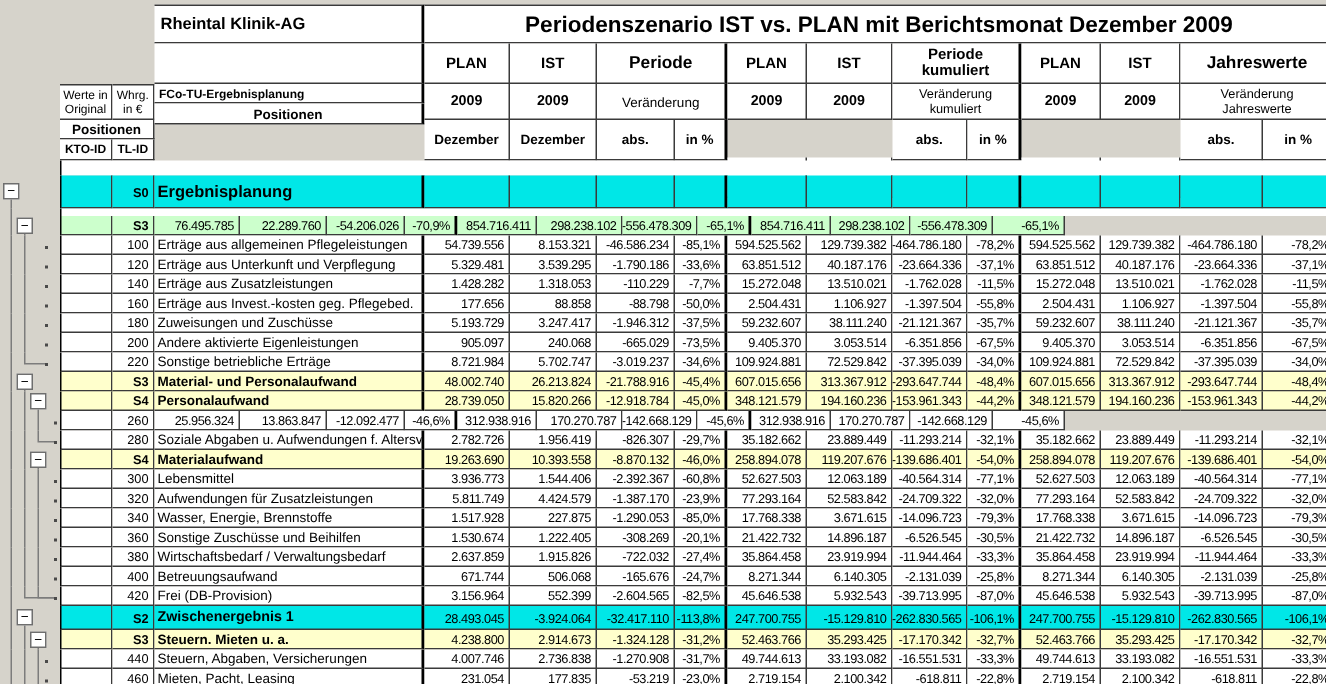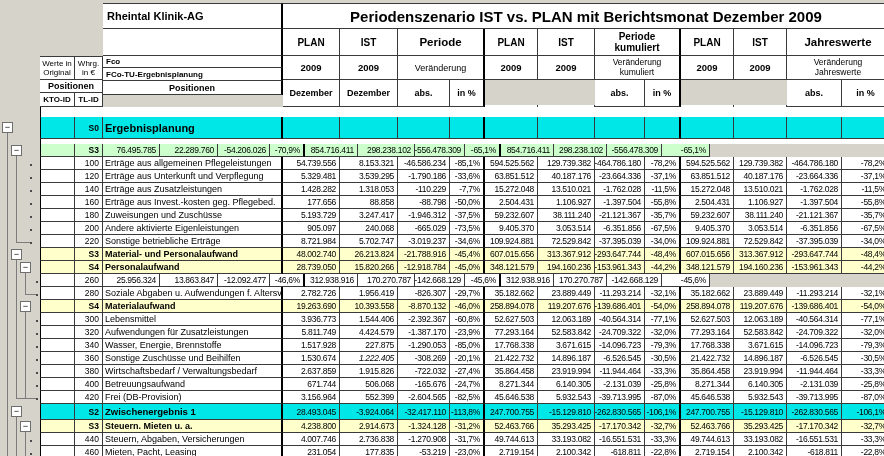--- a/index.html
+++ b/index.html
@@ -81,21 +81,20 @@
         </div>
         <div class="hc ha-pos" style="width:63px">Positionen</div>
         <div class="ha-ids">
           <div class="hc" style="width:35px">KTO-ID</div>
           <div class="hc" style="width:28px">TL-ID</div>
         </div>
       </div>
       <div class="colB">
         <div class="hc hb-company" style="width:180px">Rheintal Klinik-AG</div>
         <div class="hc hb-empty" style="width:180px"></div>
-        <div class="hc hb-small" style="width:180px">Fco</div>
         <div class="hc hb-small hb-small2" style="width:180px">FCo-TU-Ergebnisplanung</div>
         <div class="hc hb-poscol" style="width:180px">Positionen</div>
       </div>
       <div class="colC">
         <div class="hc htitle" style="width:607px">Periodenszenario IST vs. PLAN  mit Berichtsmonat Dezember 2009</div>
         <div class="hrow hrow1">
           <div class="hc h-plan" style="width:57px;height:27px">PLAN</div>
           <div class="hc h-plan" style="width:58px;height:27px">IST</div>
           <div class="hc h-big ge" style="width:87px;height:27px">Periode</div>
           <div class="hc h-plan" style="width:53px;height:27px">PLAN</div>
@@ -528,21 +527,21 @@
           <div class="gut">
             <div class="vl" style="left: 7px;"></div>
             <div class="vl" style="left: 16px;"></div>
             <div class="vl" style="left: 25px;"></div>
             <div class="dot" style="left: 36px;"></div>
           </div>
           <div class="cell c-kto"></div>
           <div class="cell c-tl">360</div>
           <div class="cell c-label">Sonstige Zuschüsse und Beihilfen</div>
           <div class="cell c-val" style="width: 57px;">1.530.674</div>
-          <div class="cell c-val" style="width: 58px; font-style: italic;">1.222.405</div>
+          <div class="cell c-val" style="width: 58px;">1.222.405</div>
           <div class="cell c-val" style="width: 52px;">-308.269</div>
           <div class="cell c-val ge" style="width: 35px;">-20,1%</div>
           <div class="cell c-val" style="width: 53px;">21.422.732</div>
           <div class="cell c-val" style="width: 57px;">14.896.187</div>
           <div class="cell c-val" style="width: 50px;">-6.526.545</div>
           <div class="cell c-val ge" style="width: 36px;">-30,5%</div>
           <div class="cell c-val" style="width: 53px;">21.422.732</div>
           <div class="cell c-val" style="width: 53px;">14.896.187</div>
           <div class="cell c-val" style="width: 55px;">-6.526.545</div>
           <div class="cell c-val" style="width: 48px;">-30,5%</div>

